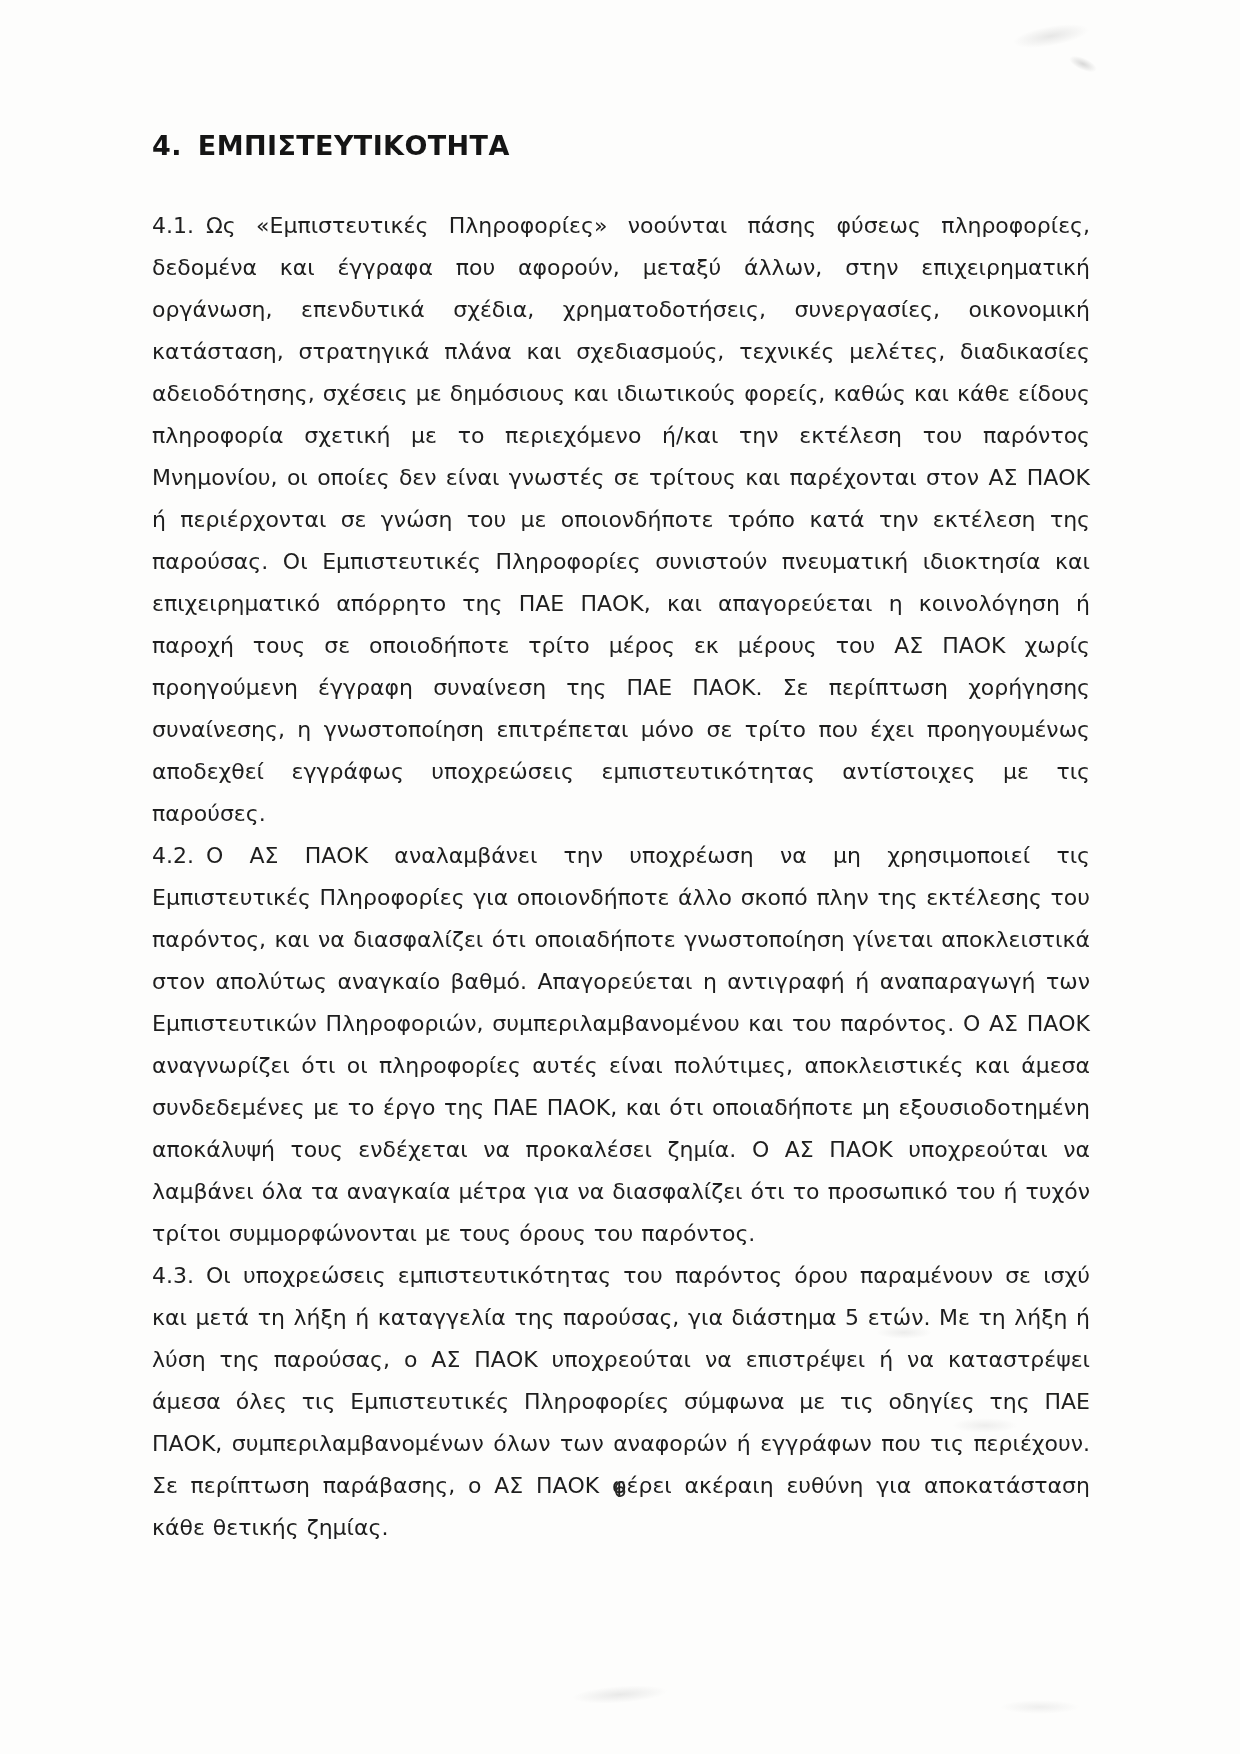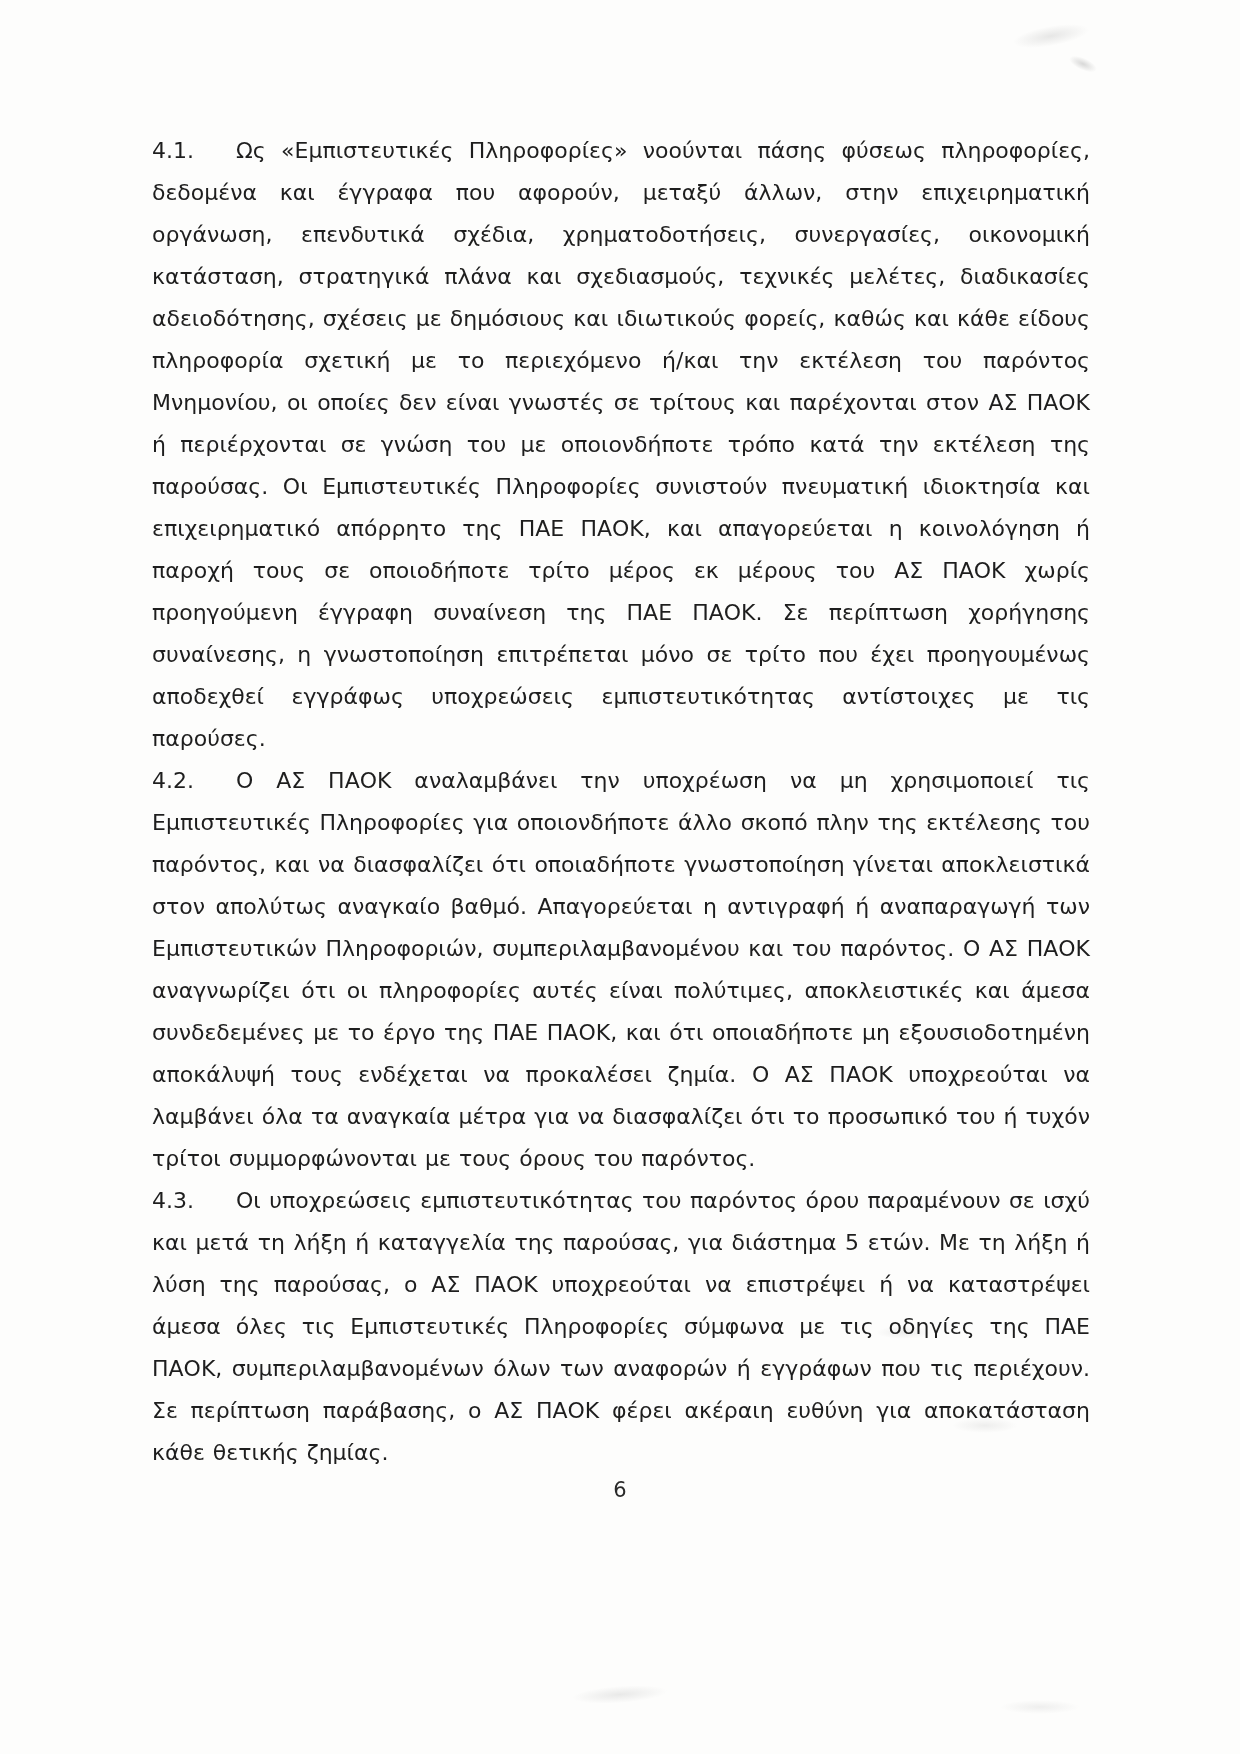--- a/index.html
+++ b/index.html
@@ -37,21 +37,21 @@
   .para {
     margin: 0;
     font-size: 22px;
     line-height: 42px;
     text-align: justify;
     color: #1e1e1e;
     word-spacing: 1px;
   }
   .para .pnum {
     display: inline-block;
-    margin-right: 42px;
+    margin-right: 12px;
   }
   .pageno {
     position: absolute;
     left: 0;
     right: 0;
     top: 1478px;
     text-align: center;
     font-size: 21px;
     color: #2a2a2a;
   }
@@ -84,20 +84,23 @@
 
   <div class="artifact a1"></div>
   <div class="artifact a2"></div>
   <div class="artifact a3"></div>
   <div class="artifact a4"></div>
   <div class="artifact a5"></div>
   <div class="artifact a6"></div>
 
   <div class="content">
 
+    <div class="heading">
+      <span class="hnum">4.</span><span class="htitle">ΕΜΠΙΣΤΕΥΤΙΚΟΤΗΤΑ</span>
+    </div>
 
     <p class="para">
       <span class="pnum">4.1.</span><span class="ptext">Ως «Εμπιστευτικές Πληροφορίες» νοούνται πάσης φύσεως πληροφορίες, δεδομένα και έγγραφα που αφορούν, μεταξύ άλλων, στην επιχειρηματική οργάνωση, επενδυτικά σχέδια, χρηματοδοτήσεις, συνεργασίες, οικονομική κατάσταση, στρατηγικά πλάνα και σχεδιασμούς, τεχνικές μελέτες, διαδικασίες αδειοδότησης, σχέσεις με δημόσιους και ιδιωτικούς φορείς, καθώς και κάθε είδους πληροφορία σχετική με το περιεχόμενο ή/και την εκτέλεση του παρόντος Μνημονίου, οι οποίες δεν είναι γνωστές σε τρίτους και παρέχονται στον ΑΣ ΠΑΟΚ ή περιέρχονται σε γνώση του με οποιονδήποτε τρόπο κατά την εκτέλεση της παρούσας. Οι Εμπιστευτικές Πληροφορίες συνιστούν πνευματική ιδιοκτησία και επιχειρηματικό απόρρητο της ΠΑΕ ΠΑΟΚ, και απαγορεύεται η κοινολόγηση ή παροχή τους σε οποιοδήποτε τρίτο μέρος εκ μέρους του ΑΣ ΠΑΟΚ χωρίς προηγούμενη έγγραφη συναίνεση της ΠΑΕ ΠΑΟΚ. Σε περίπτωση χορήγησης συναίνεσης, η γνωστοποίηση επιτρέπεται μόνο σε τρίτο που έχει προηγουμένως αποδεχθεί εγγράφως υποχρεώσεις εμπιστευτικότητας αντίστοιχες με τις παρούσες.</span>
     </p>
 
     <p class="para">
       <span class="pnum">4.2.</span><span class="ptext">Ο ΑΣ ΠΑΟΚ αναλαμβάνει την υποχρέωση να μη χρησιμοποιεί τις Εμπιστευτικές Πληροφορίες για οποιονδήποτε άλλο σκοπό πλην της εκτέλεσης του παρόντος, και να διασφαλίζει ότι οποιαδήποτε γνωστοποίηση γίνεται αποκλειστικά στον απολύτως αναγκαίο βαθμό. Απαγορεύεται η αντιγραφή ή αναπαραγωγή των Εμπιστευτικών Πληροφοριών, συμπεριλαμβανομένου και του παρόντος. Ο ΑΣ ΠΑΟΚ αναγνωρίζει ότι οι πληροφορίες αυτές είναι πολύτιμες, αποκλειστικές και άμεσα συνδεδεμένες με το έργο της ΠΑΕ ΠΑΟΚ, και ότι οποιαδήποτε μη εξουσιοδοτημένη αποκάλυψή τους ενδέχεται να προκαλέσει ζημία. Ο ΑΣ ΠΑΟΚ υποχρεούται να λαμβάνει όλα τα αναγκαία μέτρα για να διασφαλίζει ότι το προσωπικό του ή τυχόν τρίτοι συμμορφώνονται με τους όρους του παρόντος.</span>
     </p>
 
     <p class="para">

